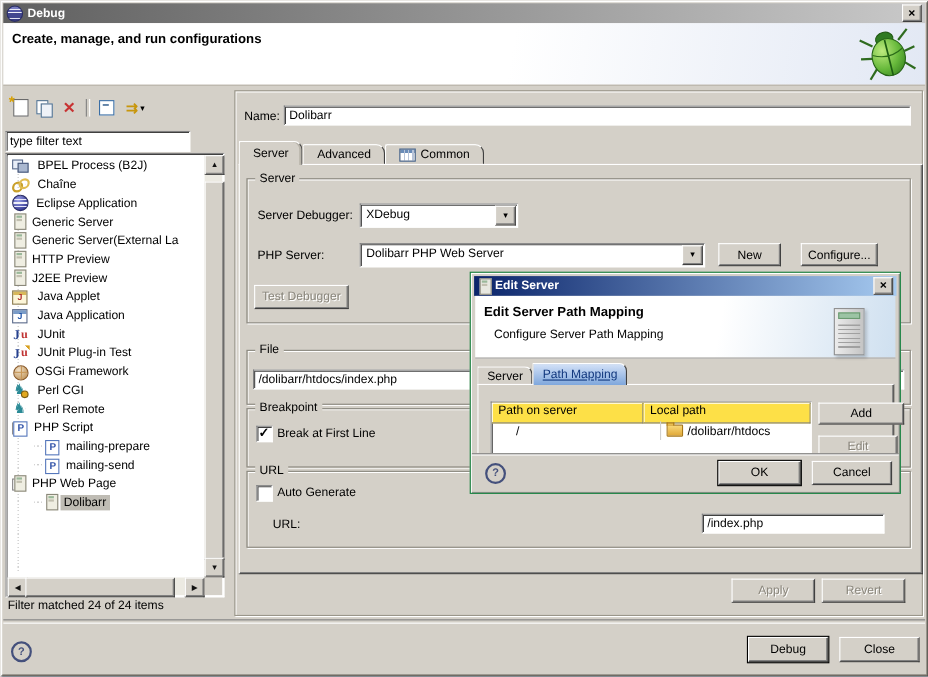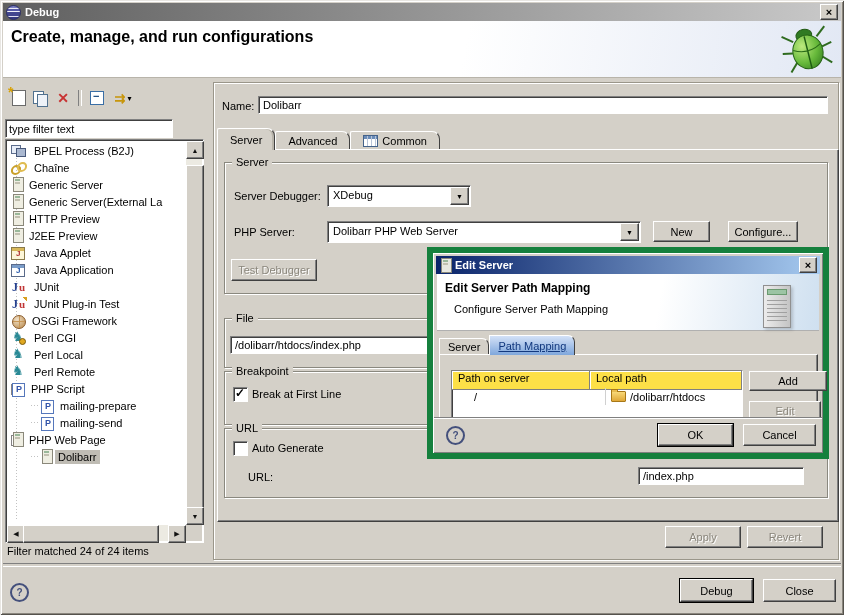--- a/index.html
+++ b/index.html
@@ -23,21 +23,21 @@
   .cb{position:absolute;width:13px;height:13px;background:#fff;border-top:1px solid #808080;border-left:1px solid #808080;border-right:1px solid #fff;border-bottom:1px solid #fff;box-shadow:inset 1px 1px 0 #404040;}
   .cb.checked::before{content:"✓";position:absolute;left:1px;top:-2px;font-weight:bold;font-size:12px;}
   .help{position:absolute;width:15px;height:15px;border:2px solid #44507c;border-radius:50%;color:#44507c;font-weight:bold;font-size:10px;display:flex;align-items:center;justify-content:center;background:transparent;}
   
   .titlebar{position:absolute;left:3px;top:3px;right:3px;height:18px;background:linear-gradient(to right,#5f5f5f,#c9c9c9);display:flex;align-items:center;padding:0 3px;color:#fff;font-weight:bold;}
   .eclipse-sphere{width:13px;height:13px;border-radius:50%;margin-right:4px;flex:none;border:1px solid #2a2d66;
     background:linear-gradient(to bottom,#7a7ec2 0 2px,#e8e8f4 2px 3px,#5559a8 3px 5px,#f0f0f8 5px 6px,#42468f 6px 10px,#e0e0f0 10px 11px,#363a80 11px 13px);}
   .win-btn{width:16px;height:14px;background:#d4d0c8;border-top:1px solid #fff;border-left:1px solid #fff;border-right:1px solid #404040;border-bottom:1px solid #404040;box-shadow:inset -1px -1px 0 #808080;display:flex;align-items:center;justify-content:center;color:#000;font-weight:bold;font-size:11px;line-height:10px;}
   .title-close{margin-left:auto;}
   .banner{position:absolute;left:3px;top:21px;right:3px;height:56px;background:linear-gradient(100deg,#ffffff 55%,#e2e8f4);border-bottom:1px solid #b8b4aa;}
-  .banner-title{position:absolute;left:8px;top:7px;font-weight:bold;font-size:16px;}
+  .banner-title{position:absolute;left:8px;top:7px;font-weight:bold;font-size:12px;}
   .bug{position:absolute;right:8px;top:2px;transform:rotate(-14deg);}
   
   .toolbar{position:absolute;left:8px;top:87px;height:22px;display:flex;align-items:center;}
   .tbtn{display:flex;align-items:center;justify-content:center;width:22px;height:20px;position:relative;}
   .tsep{width:2px;height:16px;border-left:1px solid #808080;border-right:1px solid #fff;margin:0 4px;}
   .icon-new{width:12px;height:14px;background:#fff;border:1px solid #6a6a6a;position:relative;}
   .icon-new::after{content:"*";position:absolute;left:-5px;top:-7px;color:#d8a000;font-weight:bold;font-size:14px;}
   .icon-dup{width:16px;height:15px;position:relative;}
   .icon-dup::before{content:"";position:absolute;left:0;top:0;width:9px;height:11px;background:#fff;border:1px solid #51718f;}
   .icon-dup::after{content:"";position:absolute;left:4px;top:3px;width:9px;height:11px;background:#eef2f8;border:1px solid #51718f;}
@@ -98,21 +98,21 @@
   
   .rpanel-border{position:absolute;left:213px;top:82px;width:624px;height:476px;border:1px solid #9a968a;box-shadow:1px 1px 0 #fff, inset 1px 1px 0 #fff;}
   .tabbar{position:absolute;left:217px;top:129px;height:21px;display:flex;align-items:flex-end;}
   .tab{display:inline-flex;align-items:center;height:18px;padding:0 12px;background:#d4d0c8;border-top:1px solid #fff;border-left:1px solid #fff;border-right:1px solid #404040;border-top-right-radius:8px;border-top-left-radius:2px;position:relative;}
   .tab.sel{height:21px;z-index:3;box-shadow:inset -2px 0 0 #b8b4aa;}
   .tbl-icon{width:13px;height:10px;margin-right:4px;border:1px solid #44628a;
     background:repeating-linear-gradient(to right,transparent 0 3px,#b8c4d8 3px 4px),linear-gradient(#6a8cb8 0 3px,#fff 3px);}
   .tabfolder{position:absolute;left:217px;top:149px;width:620px;height:371px;background:#d4d0c8;border-top:1px solid #fff;border-left:1px solid #fff;border-right:1px solid #404040;border-bottom:1px solid #404040;box-shadow:inset -1px -1px 0 #808080;}
   .hsep{position:absolute;left:3px;right:3px;top:563px;height:2px;border-top:1px solid #808080;border-bottom:1px solid #fff;}
   
-  .dialog{position:absolute;left:427px;top:247px;width:390px;height:200px;background:#d4d0c8;border:6px solid #15803d;box-shadow:inset 1px 1px 0 #fff, inset -1px -1px 0 #808080;z-index:50;}
+  .dialog{position:absolute;left:427px;top:247px;width:390px;height:200px;background:#d4d0c8;border:1px solid #15803d;box-shadow:inset 1px 1px 0 #fff, inset -1px -1px 0 #808080;z-index:50;}
   .dtitle{position:absolute;left:3px;top:3px;right:3px;height:18px;background:linear-gradient(to right,#0a246a,#a6caf0);display:flex;align-items:center;padding:0 3px;color:#fff;font-weight:bold;}
   .dtitle .t-server{margin-right:5px;background:#e8e8e0;}
   .dheader{position:absolute;left:4px;top:21px;right:4px;height:56px;background:linear-gradient(100deg,#ffffff 58%,#cfe0f0);border-bottom:1px solid #b0b0b0;}
   .dheader-title{position:absolute;left:8px;top:7px;font-weight:bold;font-size:12px;}
   .dheader-sub{position:absolute;left:17px;top:29px;}
   .tower{position:absolute;right:28px;top:11px;width:26px;height:41px;background:linear-gradient(to right,#ececec,#c4c4c4);border:1px solid #909090;box-shadow:2px 2px 3px rgba(0,0,0,0.18);}
   .tower::before{content:"";position:absolute;left:3px;top:3px;right:3px;height:4px;background:#9cc4a4;border:1px solid #6a9a70;}
   .tower::after{content:"";position:absolute;left:3px;right:3px;top:14px;height:22px;background:repeating-linear-gradient(to bottom,#a0a0a0 0 1px,transparent 1px 4px);}
   .dtabbar{position:absolute;left:6px;top:83px;height:19px;display:flex;align-items:flex-end;}
   .dtab{display:inline-flex;align-items:center;height:16px;padding:0 8px;background:#d4d0c8;border-top:1px solid #fff;border-left:1px solid #fff;border-right:1px solid #404040;border-top-right-radius:7px;}
@@ -194,20 +194,24 @@
     <div class="tree-view">
         <div class="tree-row depth0">
           <span class="ticon t-process"></span>
           <span class="tlabel">BPEL Process (B2J)</span>
         </div>
         <div class="tree-row depth0">
           <span class="ticon t-chain"></span>
           <span class="tlabel">Chaîne</span>
         </div>
         <div class="tree-row depth0">
+          <span class="ticon t-eclipse"></span>
+          <span class="tlabel">Eclipse Application</span>
+        </div>
+        <div class="tree-row depth0">
           <span class="ticon t-server"></span>
           <span class="tlabel">Generic Server</span>
         </div>
         <div class="tree-row depth0">
           <span class="ticon t-server"></span>
           <span class="tlabel">Generic Server(External La</span>
         </div>
         <div class="tree-row depth0">
           <span class="ticon t-server"></span>
           <span class="tlabel">HTTP Preview</span>
@@ -232,24 +236,20 @@
           <span class="ticon t-junit-plugin"></span>
           <span class="tlabel">JUnit Plug-in Test</span>
         </div>
         <div class="tree-row depth0">
           <span class="ticon t-osgi"></span>
           <span class="tlabel">OSGi Framework</span>
         </div>
         <div class="tree-row depth0">
           <span class="ticon t-perl-cgi"></span>
           <span class="tlabel">Perl CGI</span>
-        </div>
-        <div class="tree-row depth0">
-          <span class="ticon t-perl"></span>
-          <span class="tlabel">Perl Local</span>
         </div>
         <div class="tree-row depth0">
           <span class="ticon t-perl"></span>
           <span class="tlabel">Perl Remote</span>
         </div>
         <div class="tree-row depth0">
           <span class="expander">−</span>
           <span class="ticon t-php"></span>
           <span class="tlabel">PHP Script</span>
         </div>

